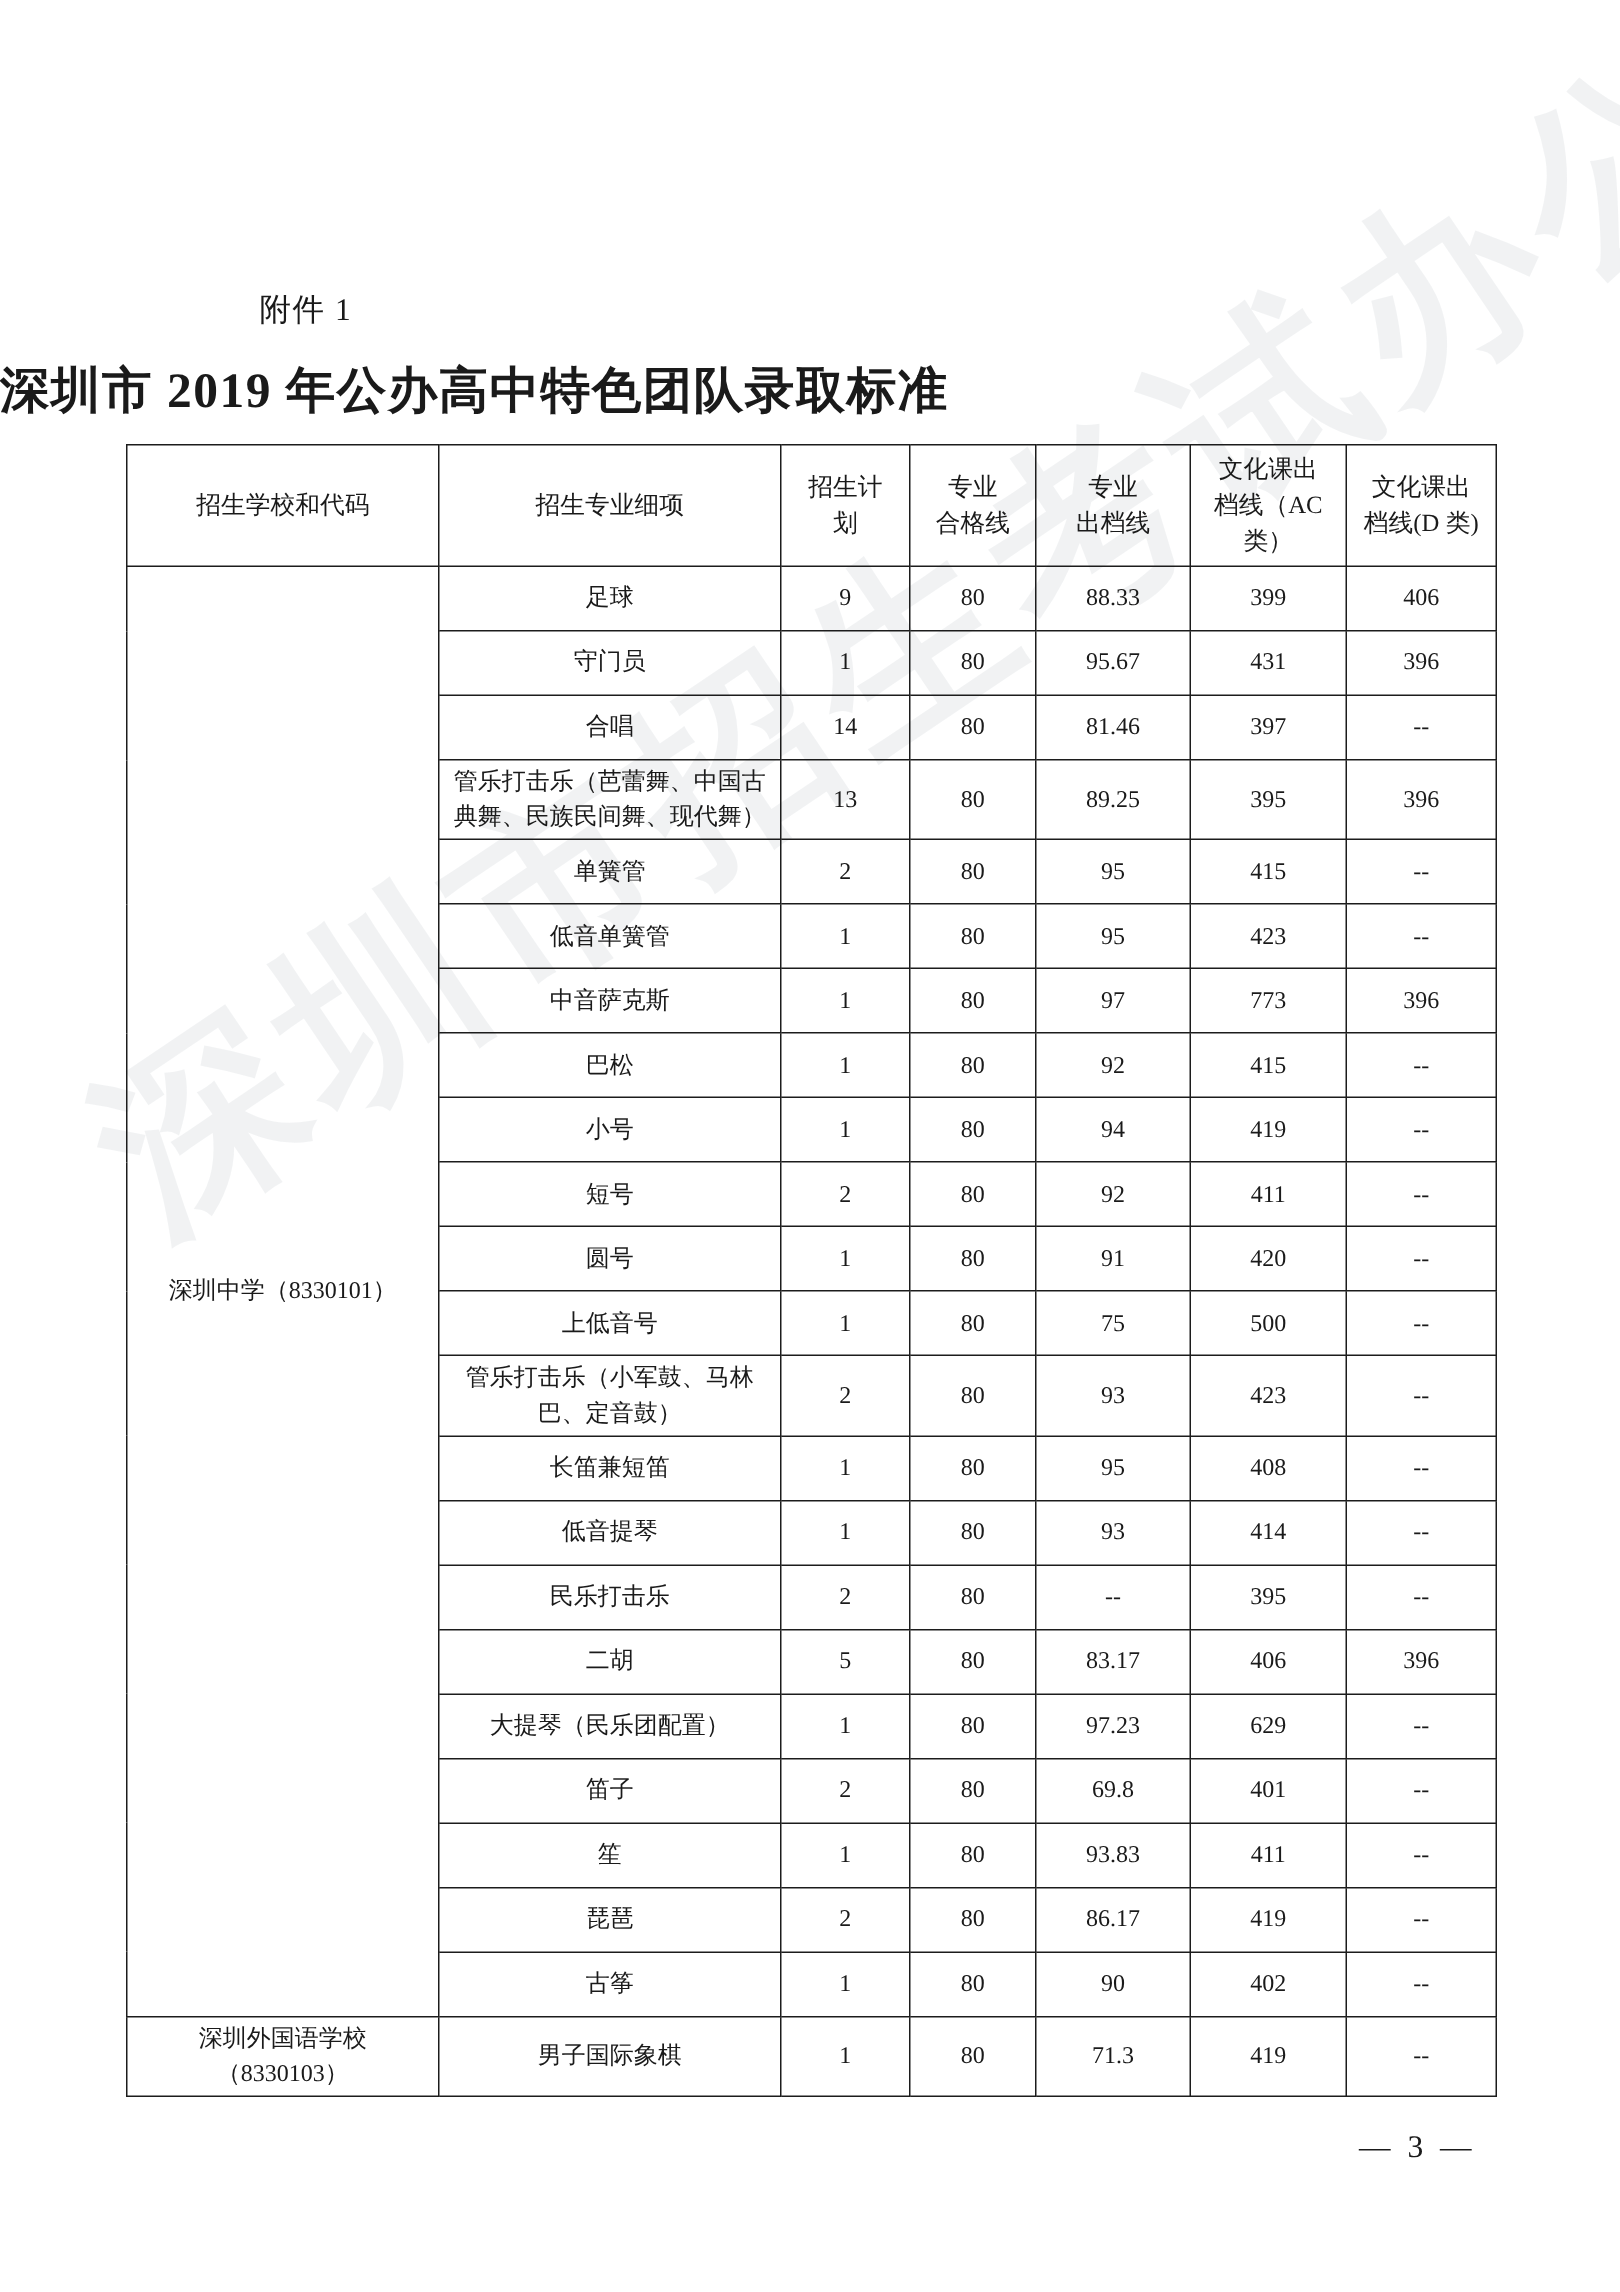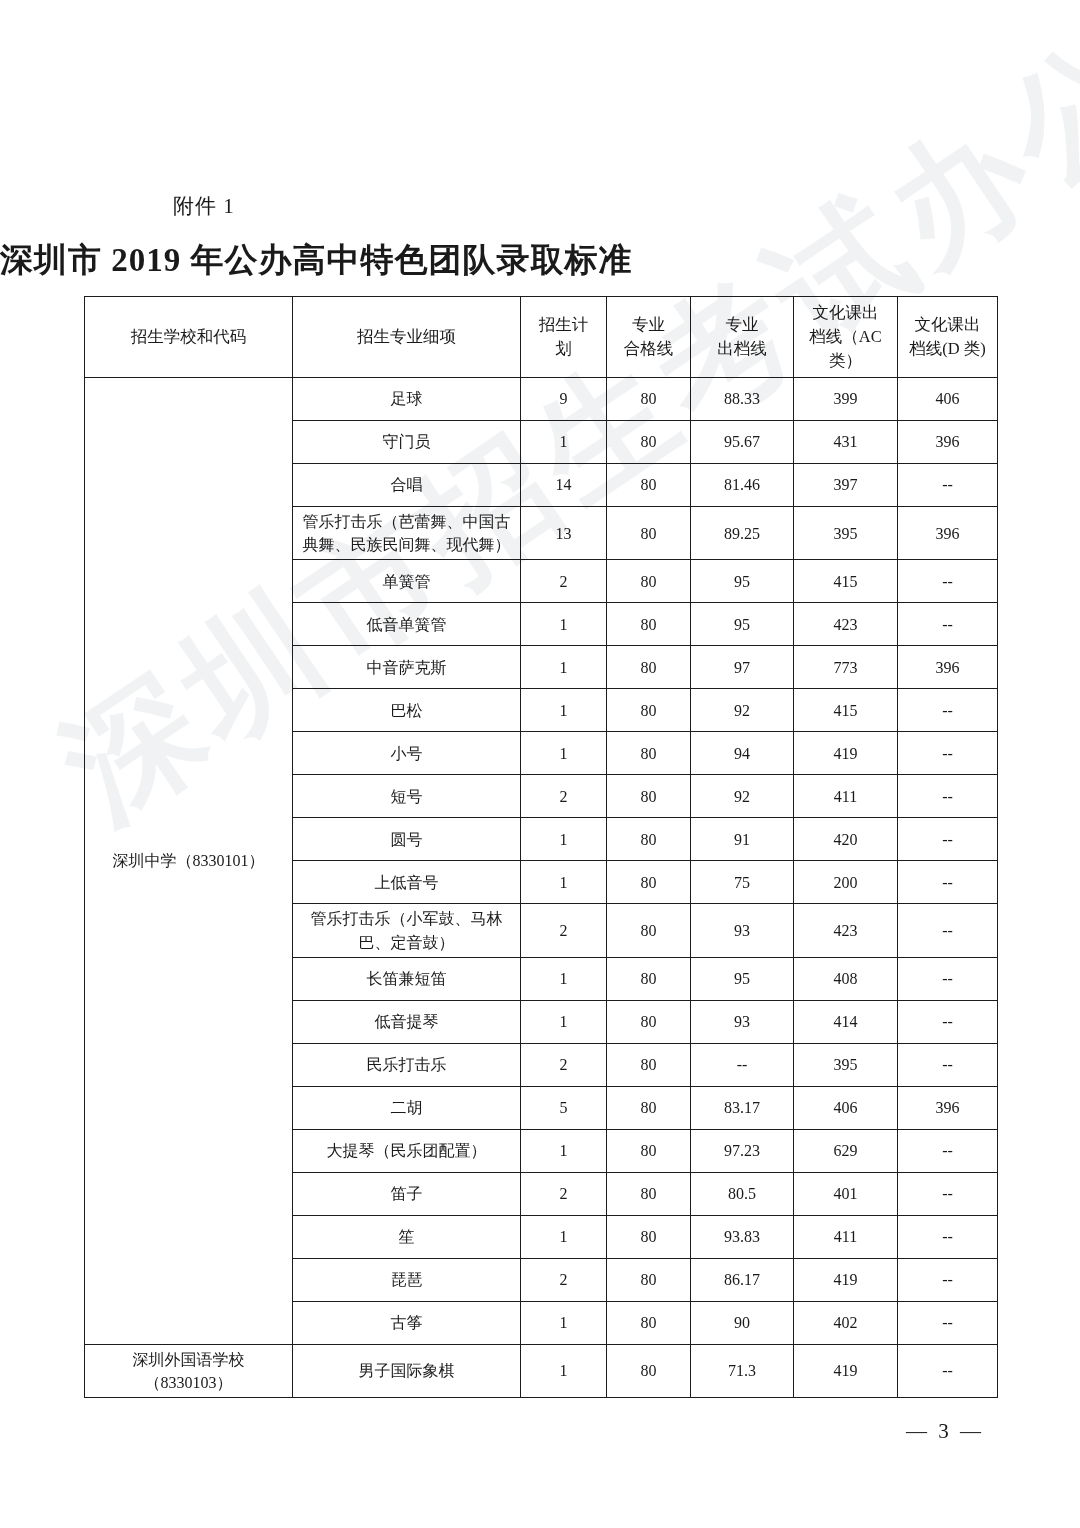--- a/index.html
+++ b/index.html
@@ -239,21 +239,21 @@
           <td>80</td>
           <td>91</td>
           <td>420</td>
           <td>--</td>
         </tr>
         <tr>
           <td class="major">上低音号</td>
           <td>1</td>
           <td>80</td>
           <td>75</td>
-          <td>200</td>
+          <td>500</td>
           <td>--</td>
         </tr>
         <tr>
           <td class="major"><span>管乐打击乐（小军鼓、马林</span><br><span>巴、定音鼓）</span></td>
           <td>2</td>
           <td>80</td>
           <td>93</td>
           <td>423</td>
           <td>--</td>
         </tr>
@@ -294,21 +294,21 @@
           <td>1</td>
           <td>80</td>
           <td>97.23</td>
           <td>629</td>
           <td>--</td>
         </tr>
         <tr>
           <td class="major">笛子</td>
           <td>2</td>
           <td>80</td>
-          <td>80.5</td>
+          <td>69.8</td>
           <td>401</td>
           <td>--</td>
         </tr>
         <tr>
           <td class="major">笙</td>
           <td>1</td>
           <td>80</td>
           <td>93.83</td>
           <td>411</td>
           <td>--</td>

